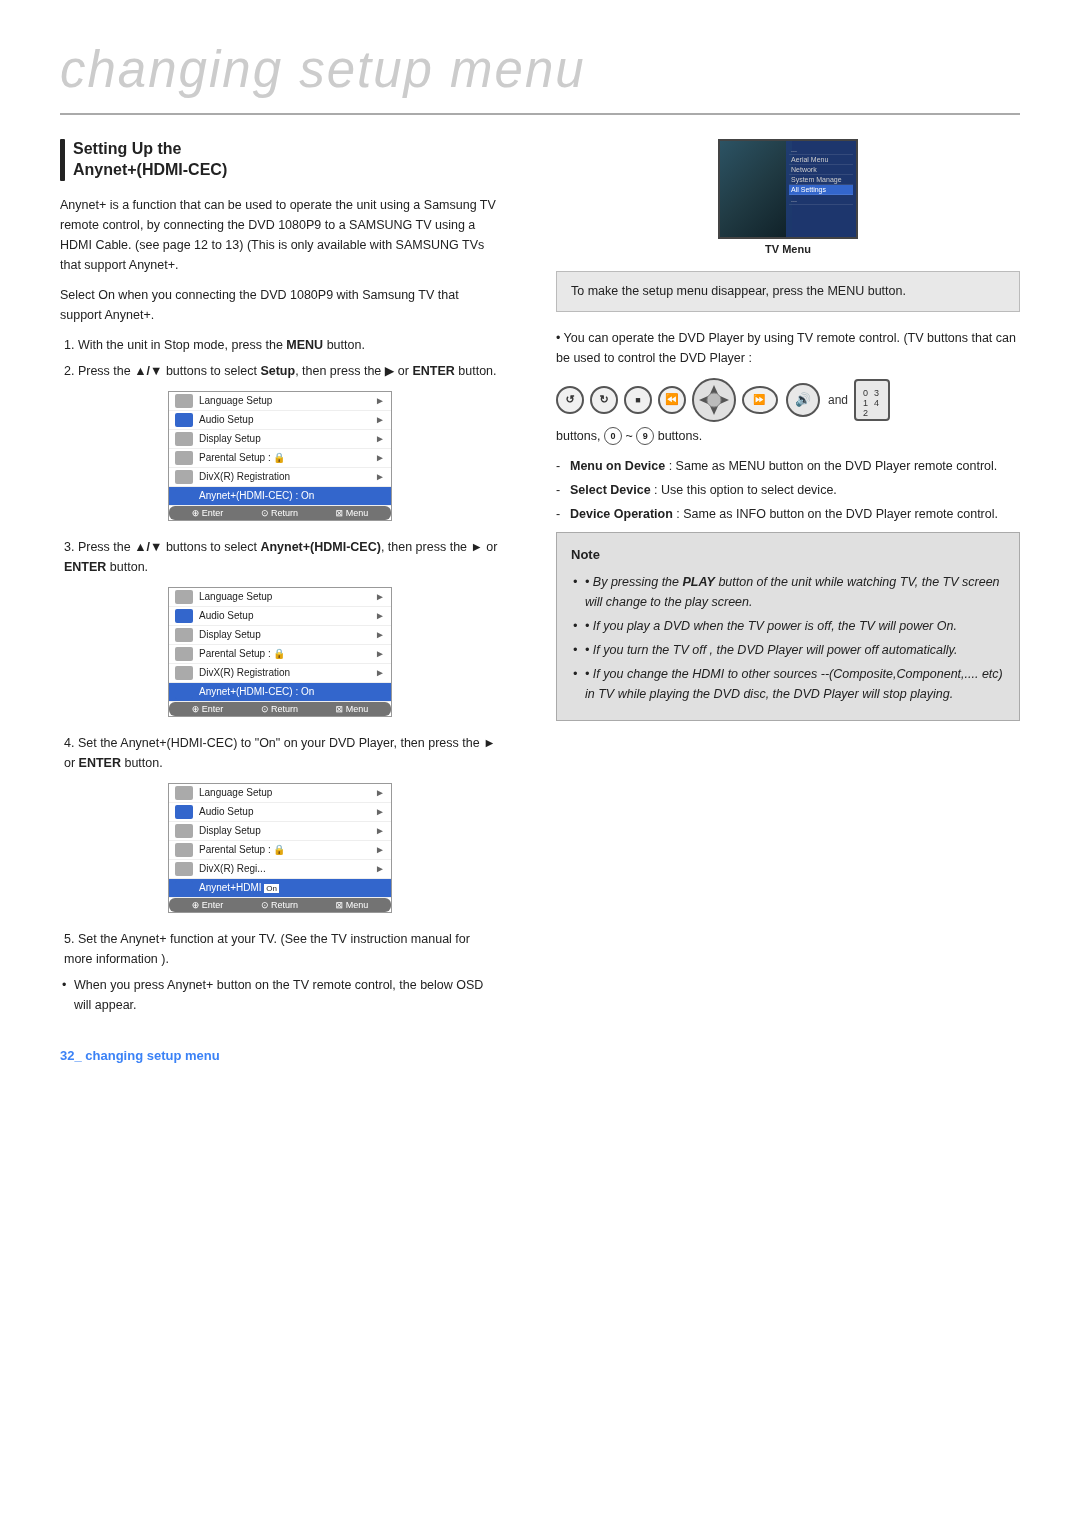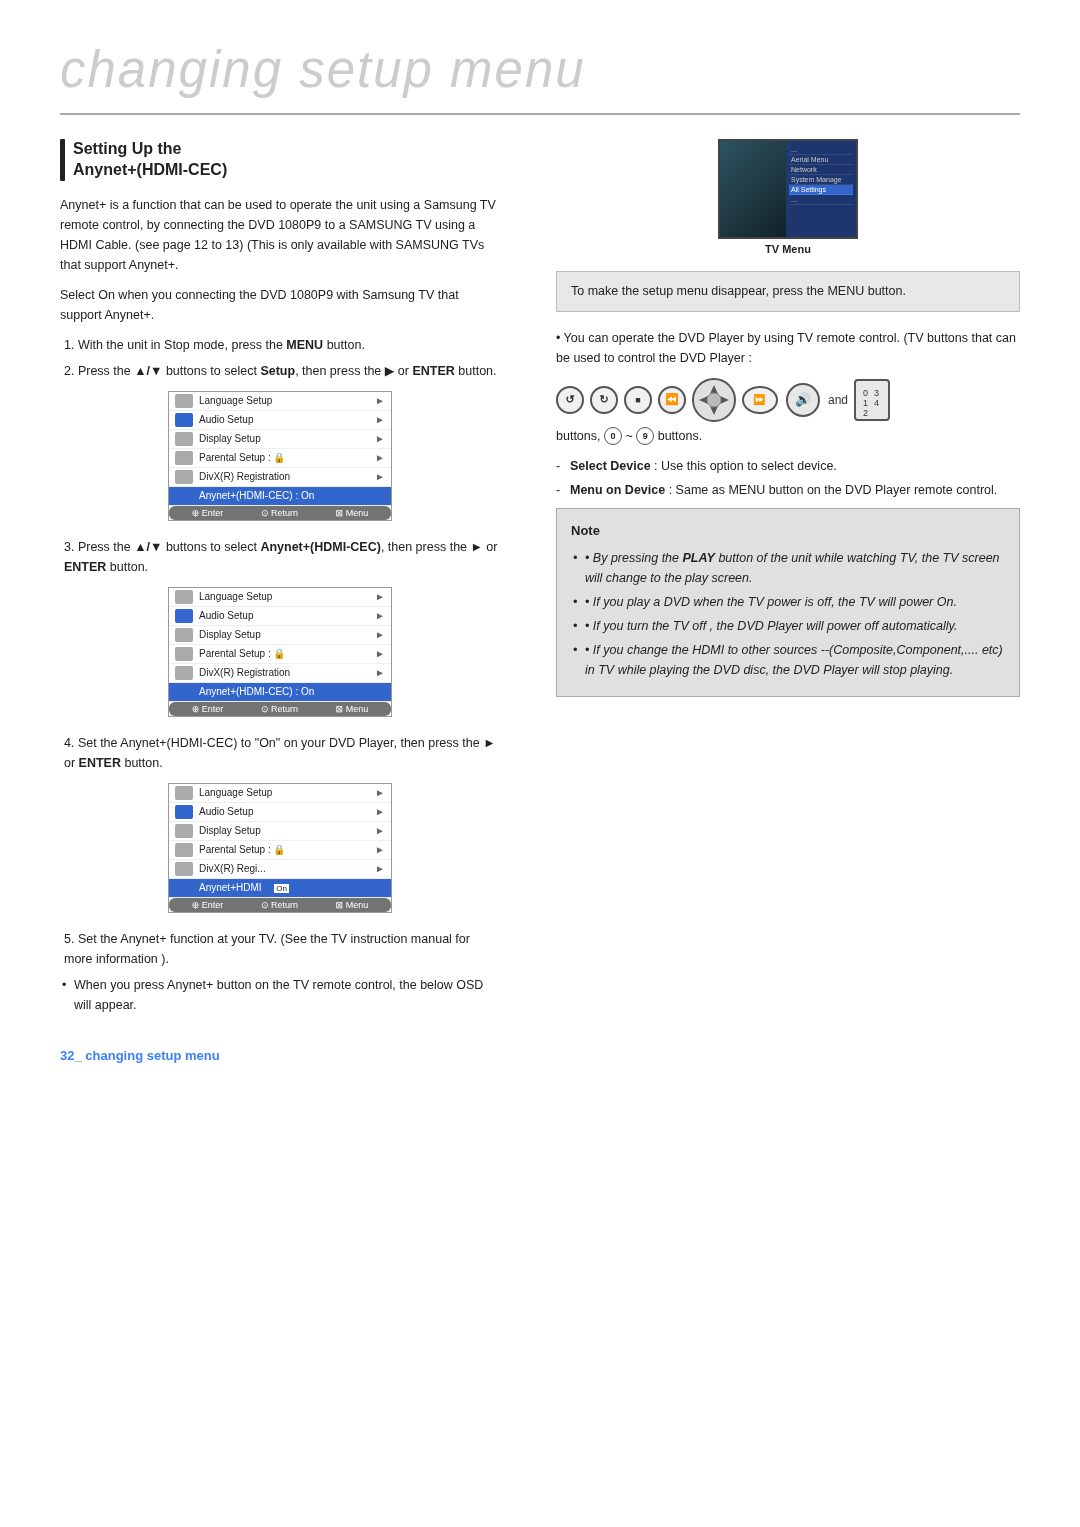--- a/index.html
+++ b/index.html
@@ -425,21 +425,21 @@
         <span class="menu-mock-row-label">Parental Setup : 🔒</span>
         <span class="menu-mock-arrow">►</span>
       </div>
       <div class="menu-mock-row">
         <div class="menu-mock-icon gray"></div>
         <span class="menu-mock-row-label">DivX(R) Regi...</span>
         <span class="menu-mock-arrow">►</span>
       </div>
       <div class="menu-mock-row selected">
         <div class="menu-mock-icon blue"></div>
-        <span class="menu-mock-row-label">Anynet+HDMI <span style="background:#fff;color:#222;padding:0 2px;font-size:8px;margin-left:10px;">On</span></span>
+        <span class="menu-mock-row-label">Anynet+HDMI <span style="background:#fff;color:#222;padding:0 2px;font-size:8px;">On</span></span>
       </div>
       <div class="menu-mock-footer">
         <span>⊕ Enter</span>
         <span>⊙ Return</span>
         <span>⊠ Menu</span>
       </div>
     </div>
 
     <div class="step">5. Set the Anynet+ function at your TV. (See the TV instruction manual for more information ).</div>
     <div class="step5-bullet">When you press Anynet+ button on the TV remote control, the below OSD will appear.</div>
@@ -502,24 +502,27 @@
         </svg>
       </div>
     </div>
 
     <p class="buttons-text">
       buttons, <span class="circle-num">0</span> ~ <span class="circle-num">9</span> buttons.
     </p>
 
     <ul class="bullet-list">
       <li>
+        <b>Menu on Device</b> : Same as MENU button on the DVD Player remote control.
+      </li>
+      <li>
         <b>Select Device</b> : Use this option to select device.
       </li>
       <li>
-        <b>Menu on Device</b> : Same as MENU button on the DVD Player remote control.
+        <b>Device Operation</b> : Same as INFO button on the DVD Player remote control.
       </li>
     </ul>
 
     <div class="note-box">
       <div class="note-title">Note</div>
       <div class="note-item">
         • By pressing the <b>PLAY</b> button of the unit while watching TV, the TV screen will change to the play screen.
       </div>
       <div class="note-item">
         • If you play a DVD when the TV power is off, the TV will power On.

